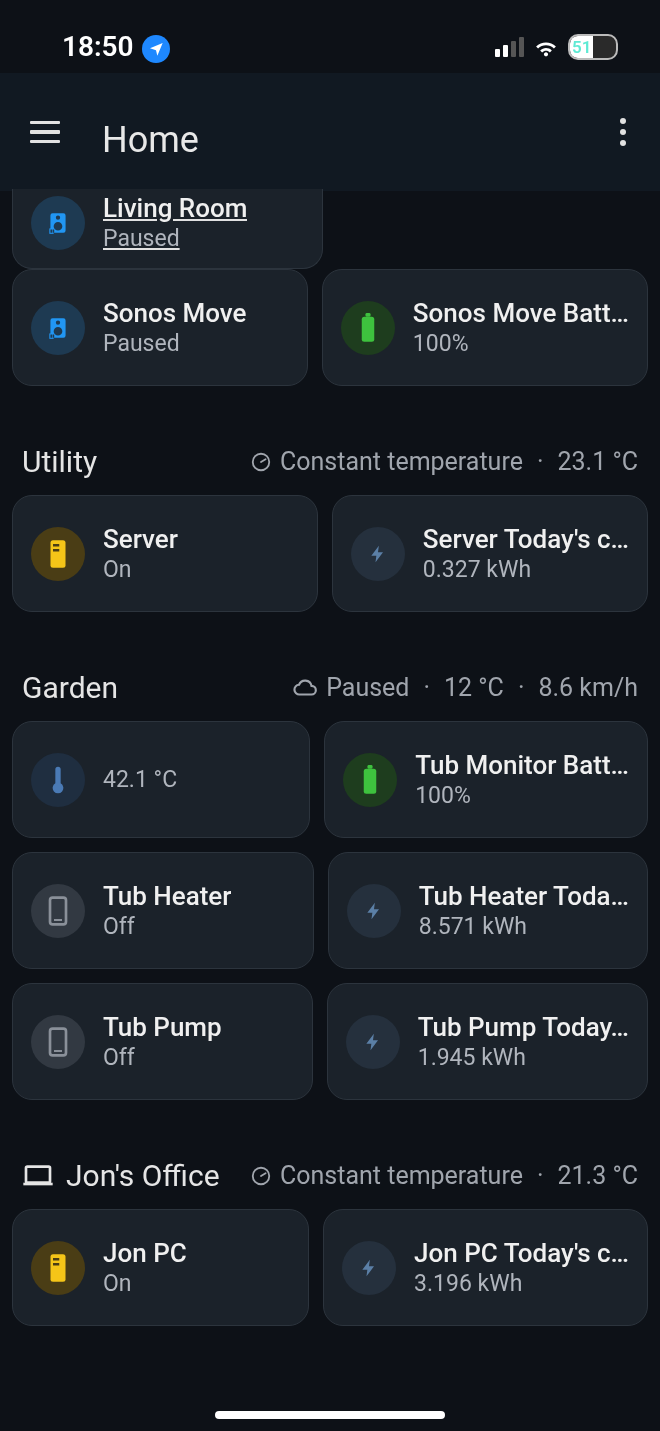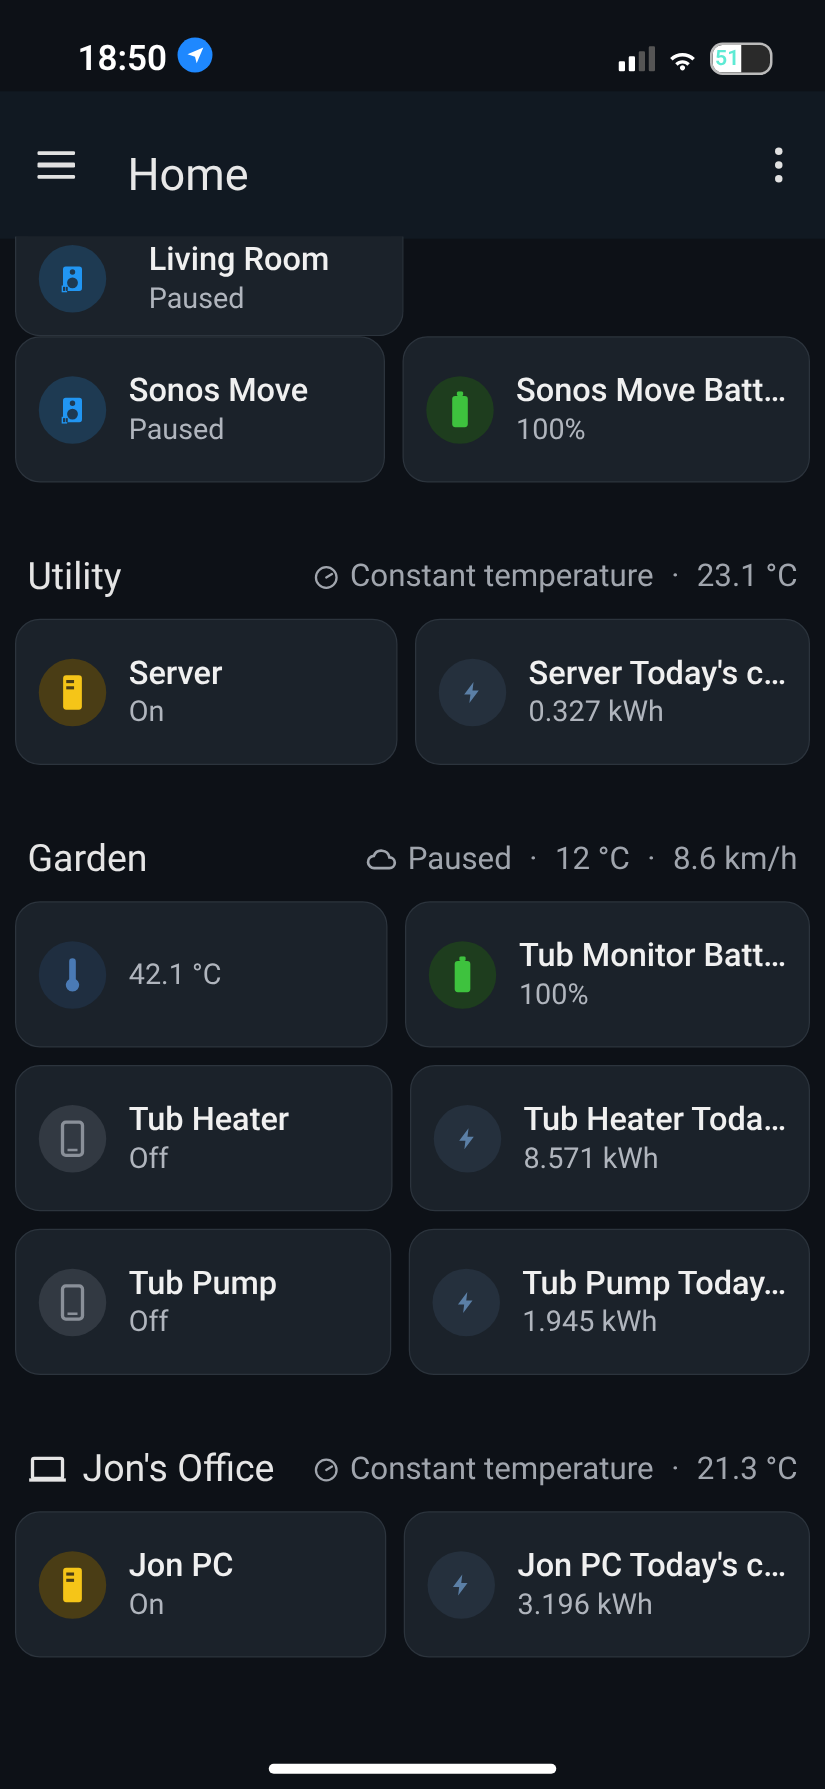--- a/index.html
+++ b/index.html
@@ -16,21 +16,21 @@
   
   .status-bar {
     display: flex;
     justify-content: space-between;
     align-items: center;
     padding: 30px 42px 10px 62px;
     font-size: 28px;
     font-weight: 600;
     color: #fff;
   }
-  .status-left { display: flex; align-items: flex-start; gap: 8px; }
+  .status-left { display: flex; align-items: flex-end; gap: 8px; }
   .status-right { display: flex; align-items: center; gap: 8px; }
   .loc-ind {
     width: 28px; height: 28px; border-radius: 50%;
     background: #1e88ff; display: inline-flex; align-items: center; justify-content: center;
   }
   .signal-bars { display: inline-flex; align-items: flex-end; gap: 3px; }
   .signal-bars span { width: 5px; background: #fff; border-radius: 1px; }
   .signal-bars .b1 { height: 8px; }
   .signal-bars .b2 { height: 12px; }
   .signal-bars .b3 { height: 16px; background: #555; }
@@ -110,22 +110,23 @@
 
   
   .partial-card-wrap { padding: 0 0 0 0; margin-top:-2px;}
   .partial-card {
     width: calc(50% - 7px);
     background: #1b222a;
     border: 1px solid #2c343d;
     border-radius: 0 0 20px 20px;
     border-top:none;
     padding: 4px 18px 16px 18px;
-    display:flex; align-items:center; gap:34px;
+    display:flex; align-items:center; gap:18px;
     min-height: 80px;
+    text-decoration: underline;
   }
 
   
   .home-indicator {
     position:absolute; bottom:12px; left:50%; transform:translateX(-50%);
     width:230px; height:8px; background:#fff; border-radius:5px;
   }
 
   .laptop-icon{ display:inline-block;}
 </style>

